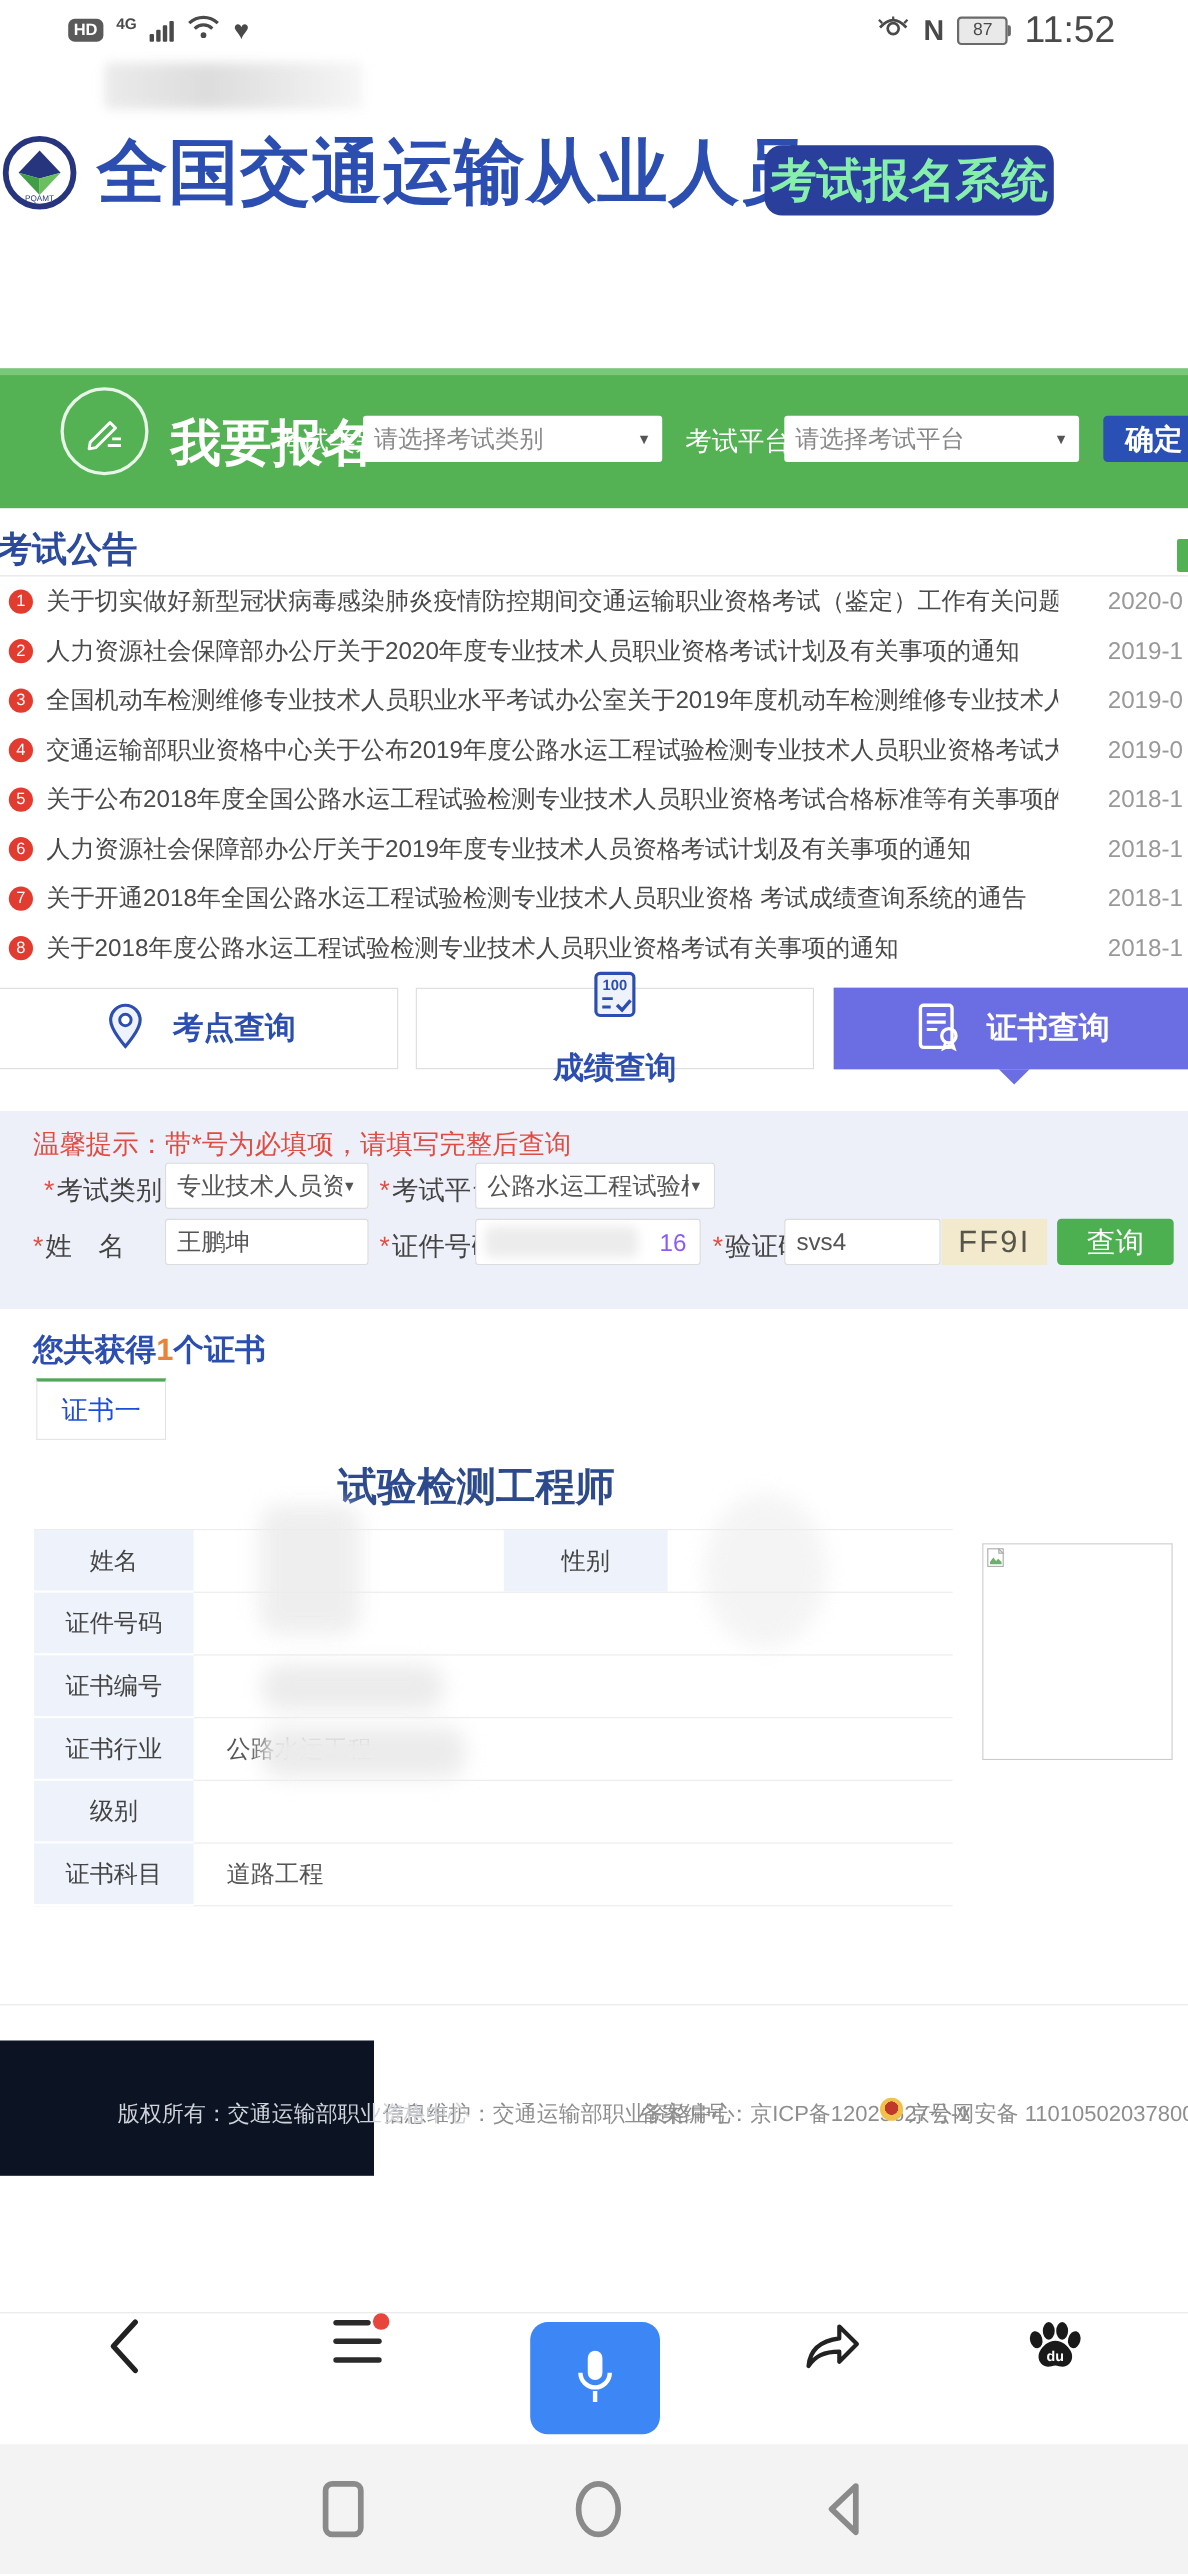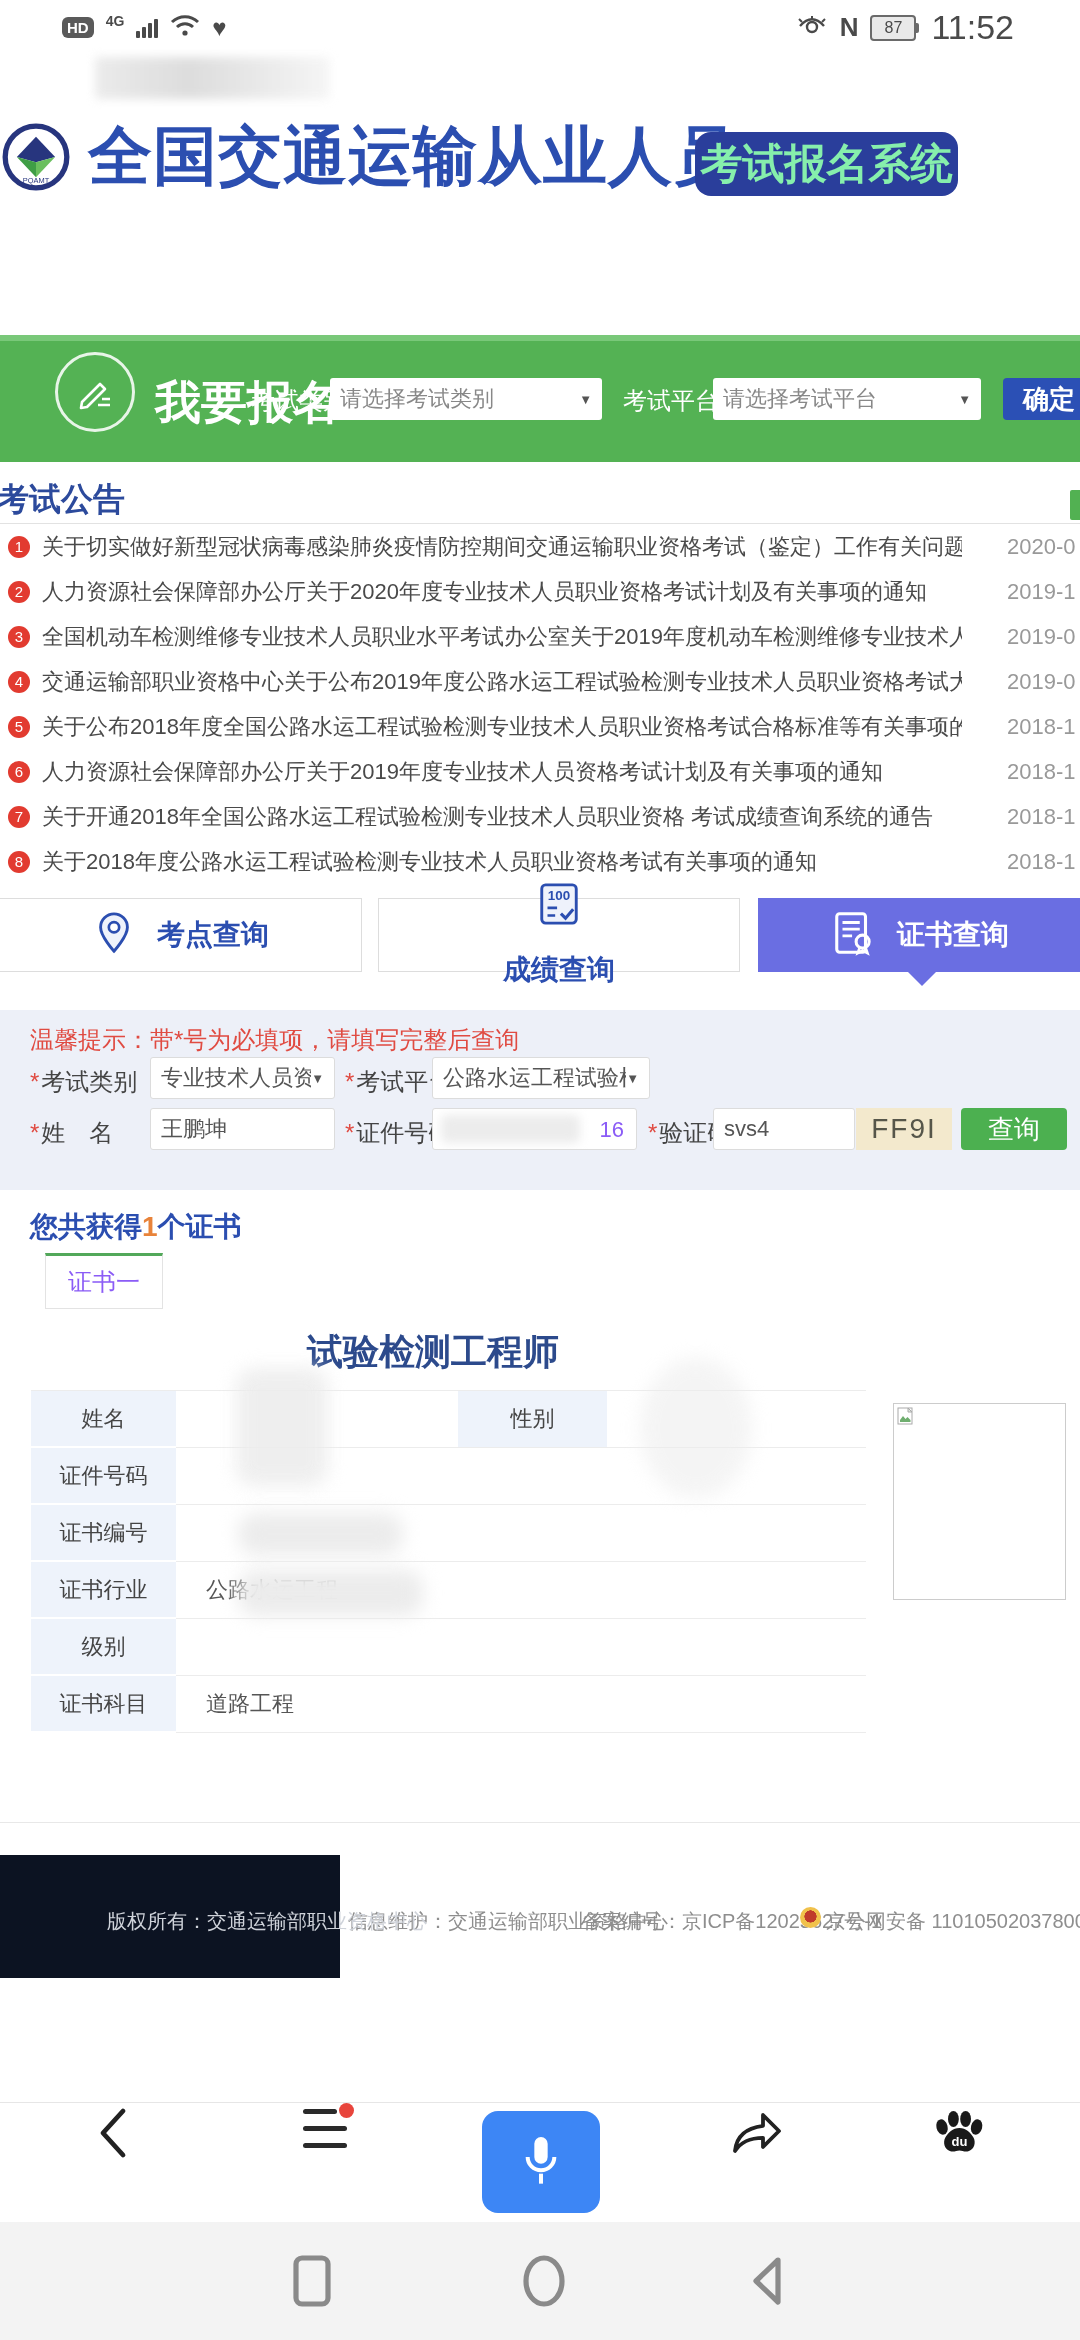--- a/index.html
+++ b/index.html
@@ -61,37 +61,37 @@
   .tab-caret{position:absolute;left:908px;top:82px;width:0;height:0;border:14px solid transparent;border-top:14px solid #6a6ee2;}
 
   
   .form-panel{position:absolute;top:1010px;left:0;right:0;height:180px;background:#edf0f8;}
   .form-tip{position:absolute;left:30px;top:14px;font-size:24px;color:#e04b42;white-space:nowrap;}
   .f-label{position:absolute;font-size:24px;color:#444;white-space:nowrap;}
   .req{color:#e04b42;margin-right:2px;}
   .f-input,.f-select{position:absolute;height:42px;background:#fff;border:1px solid #dcdcdc;border-radius:3px;display:flex;align-items:center;padding:0 10px;font-size:22px;color:#555;overflow:hidden;}
   .f-select .val{white-space:nowrap;overflow:hidden;flex:1;}
   .fs1{left:150px;top:47px;width:185px;} 
-  .fl1{left:30px;} .fl2{left:345px;}
+  .fl1{left:40px;} .fl2{left:345px;}
   .fs2{left:432px;top:47px;width:218px;}
   .fi-name{left:150px;top:98px;width:185px;}
   .fl3{left:30px;} .fl4{left:345px;}
   .fi-id{left:432px;top:98px;width:205px;position:absolute;}
   .fi-id .smudge{position:absolute;left:8px;top:6px;right:56px;bottom:6px;background:#ececec;filter:blur(5px);border-radius:6px;}
   .fi-id .suffix{position:absolute;right:12px;top:8px;font-size:22px;color:#8b5cf6;}
   .fl5{left:648px;}
   .fi-captcha{left:713px;top:98px;width:142px;}
   .captcha-img{position:absolute;left:856px;top:98px;width:96px;height:42px;background:#f3e9cd;display:flex;align-items:center;justify-content:center;font-size:28px;color:#56564a;letter-spacing:2px;}
   .submit-btn{position:absolute;left:961px;top:98px;width:106px;height:42px;background:#4cb050;border:none;border-radius:4px;color:#fff;font-size:26px;display:flex;align-items:center;justify-content:center;}
 
   
   .results{position:absolute;top:1190px;left:0;right:0;height:655px;background:#fff;}
   .summary{position:absolute;left:30px;top:18px;font-size:28px;font-weight:bold;color:#2b4eb0;white-space:nowrap;}
   .summary .cnt{color:#e8833a;}
-  .cert-tab{position:absolute;left:45px;top:63px;width:118px;height:56px;background:#fff;border:1px solid #e3e3e3;border-top:3px solid #52a85a;display:flex;align-items:center;justify-content:center;font-size:24px;color:#8b5cf6;}
+  .cert-tab{position:absolute;left:33px;top:63px;width:118px;height:56px;background:#fff;border:1px solid #e3e3e3;border-top:3px solid #52a85a;display:flex;align-items:center;justify-content:center;font-size:24px;color:#1d4ed8;}
   .cert-title{position:absolute;left:0;right:214px;top:138px;text-align:center;font-size:36px;font-weight:bold;color:#2c4a8c;}
   .cert-table{position:absolute;left:31px;top:200px;width:835px;border-top:1px solid #ececec;}
   .ct-row{display:flex;height:57px;border-bottom:1px solid #ececec;}
   .ct-label{flex:none;width:145px;background:#eef3fb;border-bottom:2px solid #fff;margin-bottom:-1px;display:flex;align-items:center;justify-content:center;font-size:22px;color:#444;}
   .ct-value{flex:1;display:flex;align-items:center;padding-left:30px;font-size:22px;color:#555;position:relative;}
   .ct-gender{flex:none;width:149px;background:#eef3fb;display:flex;align-items:center;justify-content:center;font-size:22px;color:#444;}
   .ct-val2{flex:none;width:259px;}
   .photo-box{position:absolute;left:893px;top:213px;width:173px;height:197px;border:1px solid #ccc;background:#fff;}
   .broken-img{position:absolute;left:3px;top:3px;}
   .smear{position:absolute;background:#ececec;filter:blur(9px);border-radius:18px;}

